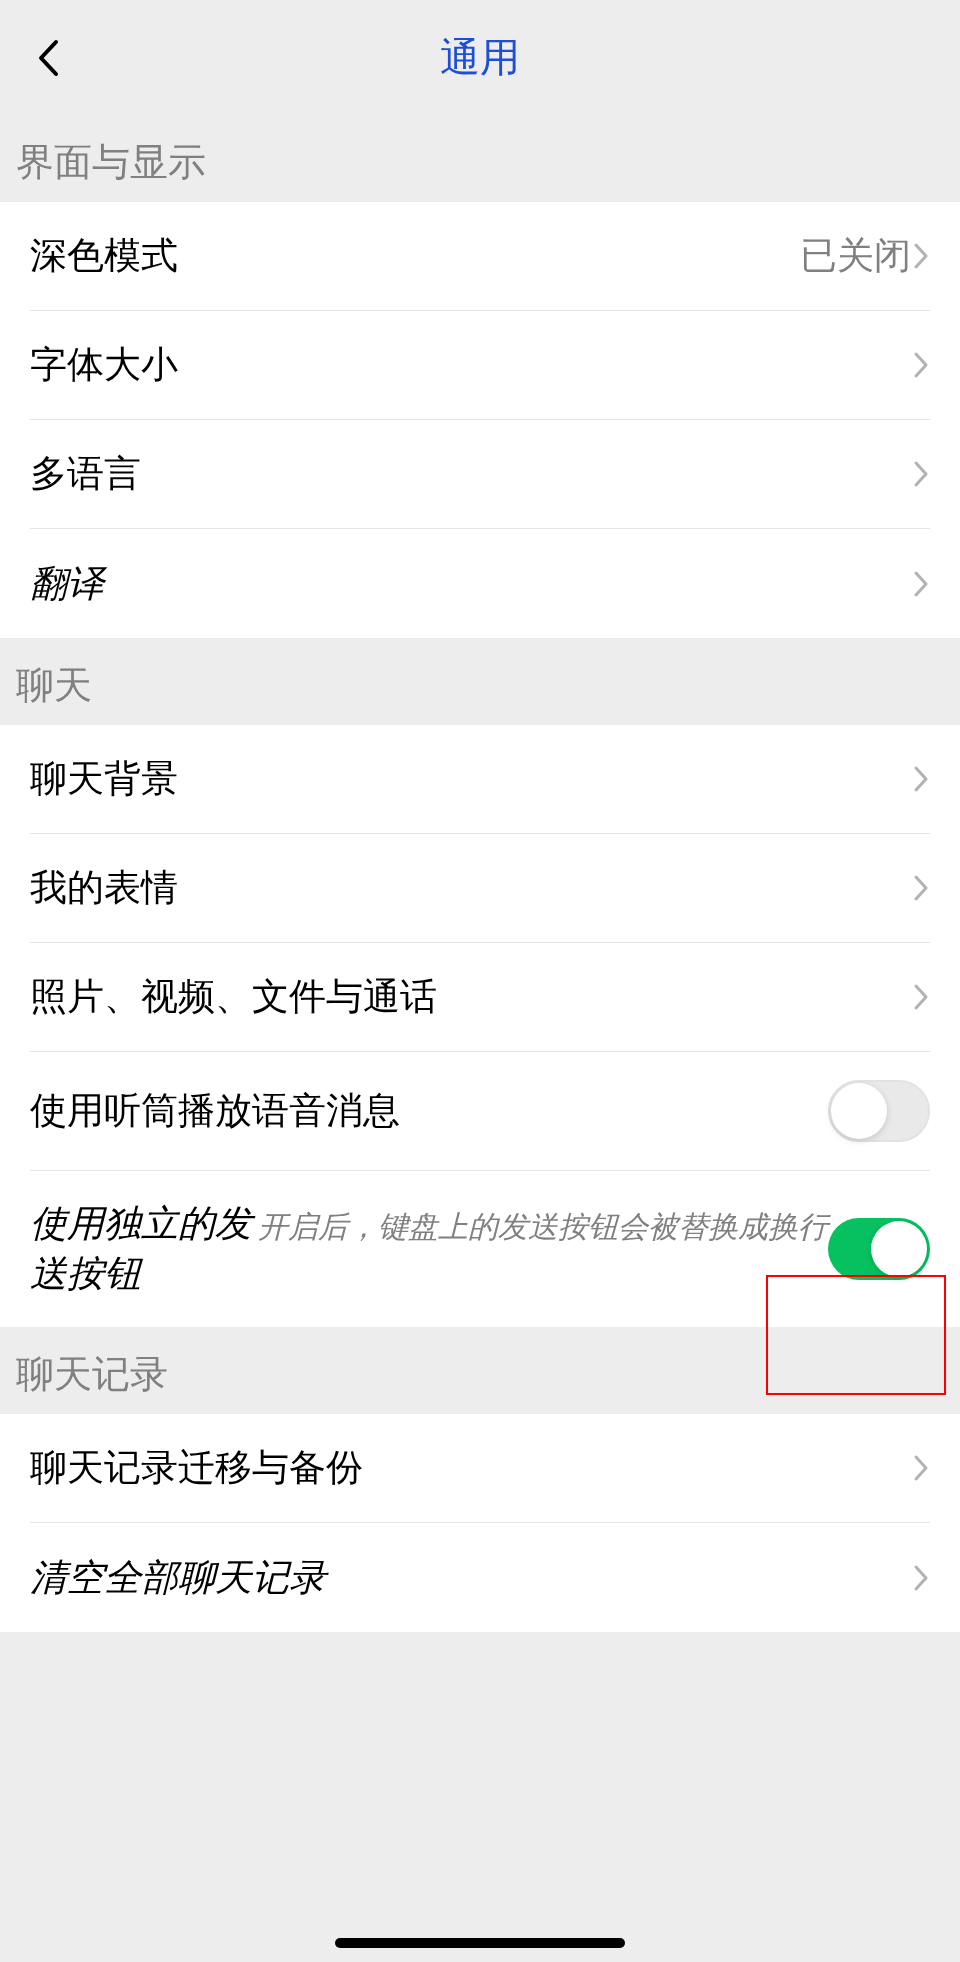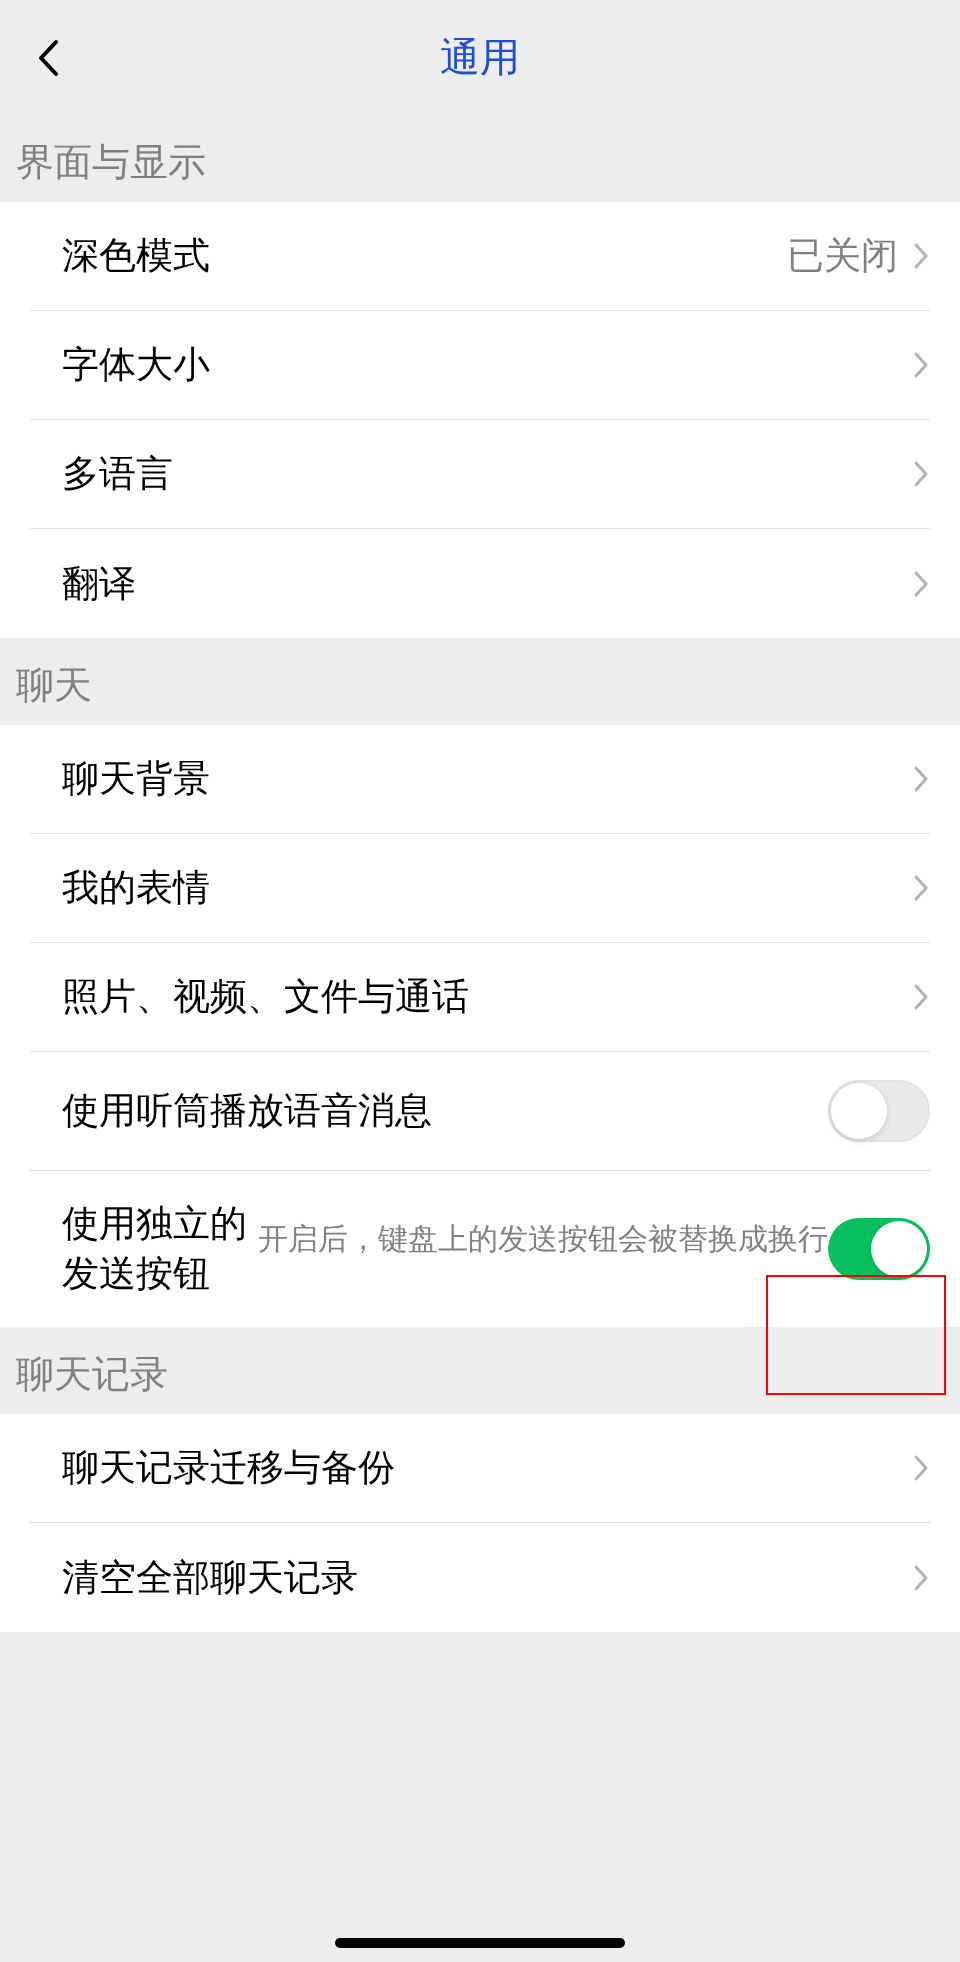--- a/index.html
+++ b/index.html
@@ -61,48 +61,48 @@
   .row-inner {
     display: flex;
     align-items: center;
     width: 100%;
     min-height: 109px;
     border-bottom: 1px solid #e5e5e5;
     padding: 28px 0;
   }
   .row:last-child .row-inner {
     border-bottom: none;
+    font-style: italic;
   }
   .row-label {
     flex: 1;
     font-size: 37px;
     color: #000;
-    margin-left: 32px;
   }
   .row-value {
     font-size: 37px;
     color: #808080;
-    margin-right: 14px;
+    margin-right: 1px;
   }
   .chevron {
     width: 18px;
     height: 30px;
     display: flex;
     align-items: center;
     justify-content: center;
     flex-shrink: 0;
   }
   .chevron svg {
     width: 16px;
     height: 28px;
   }
   .row-desc {
     font-size: 30px;
     color: #808080;
-    margin-top: 20px;
+    margin-top: 8px;
   }
   .row-text-block {
     flex: 1;
     display: flex;
   }
   .toggle {
     width: 102px;
     height: 62px;
     border-radius: 31px;
     position: relative;

